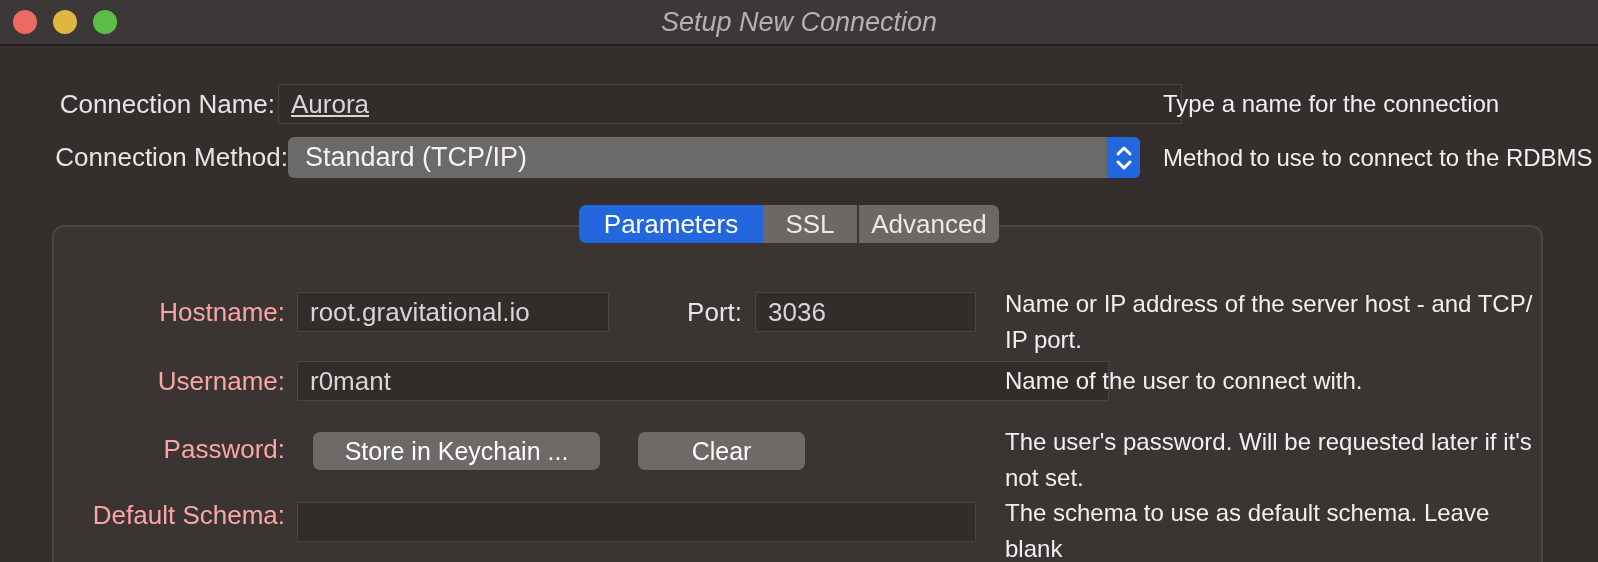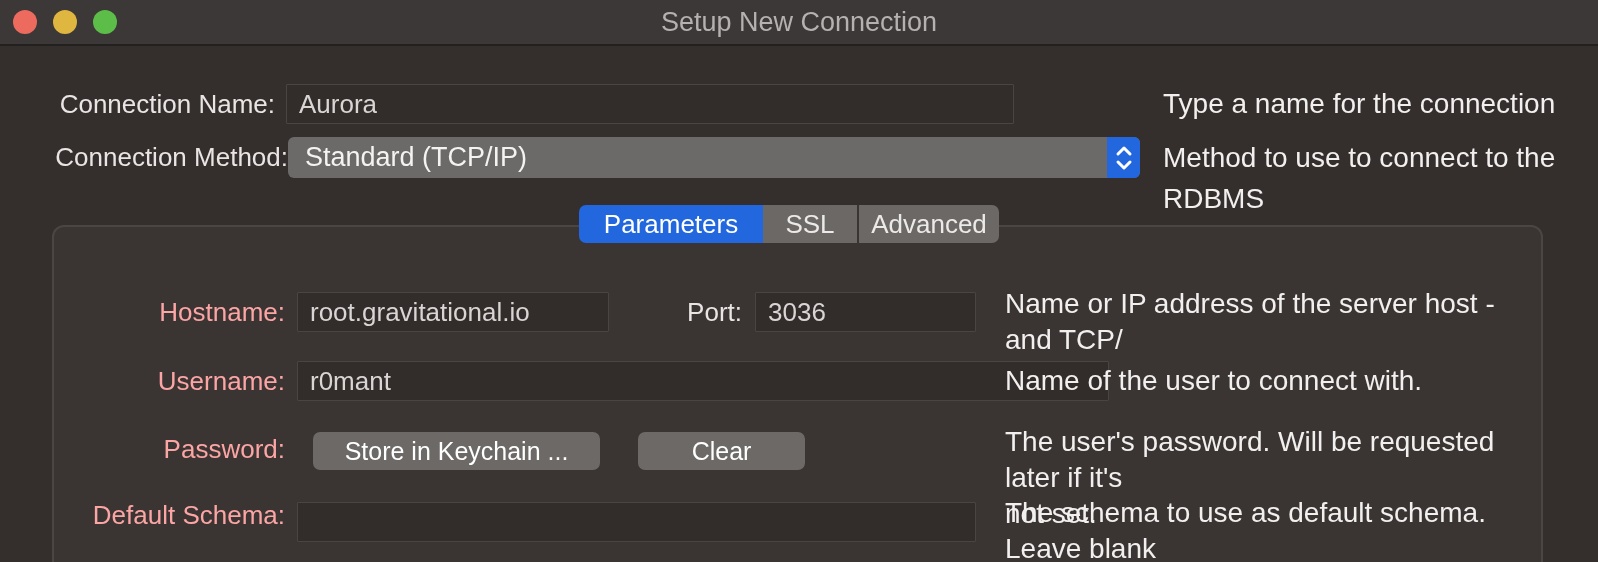--- a/index.html
+++ b/index.html
@@ -8,46 +8,46 @@
     background:#342e2d;
     font-family:"Liberation Sans",sans-serif;
     -webkit-font-smoothing:antialiased;
   }
   
   .titlebar{
     position:absolute;left:0;top:0;width:1598px;height:44px;
     background:#3c3837;border-bottom:2px solid #232020;box-sizing:content-box;
   }
   .title{
-    text-align:center;line-height:44px;font-size:27px;color:#b5b1b0;
+    text-align:center;line-height:44px;font-size:27px;color:#b5b1b0;font-style:italic;
   }
   .traffic{position:absolute;top:10px;left:13px;display:flex;gap:16px;}
   .light{width:24px;height:24px;border-radius:50%;display:inline-block;}
   .light.red{background:#ed6a5e;}
   .light.yellow{background:#dfb640;}
   .light.green{background:#5cbe48;}
 
   
   .row-label{
     position:absolute;left:0;width:275px;text-align:right;
     font-size:26px;color:#e8e5e4;
   }
   .text-field{
     position:absolute;box-sizing:border-box;
     background:#322c2b;border:1px solid #4a4443;border-radius:1px;
     color:#d8d5d4;font-size:26px;padding:0 12px;
     font-family:inherit;outline:none;
   }
   .help{
-    position:absolute;color:#f2f0ef;font-size:28px;white-space:pre-line;
+    position:absolute;color:#f2f0ef;font-size:24px;white-space:pre-line;
   }
 
   
   #lbl-name{top:84px;height:40px;line-height:40px;}
-  #name-input{left:286px;top:84px;width:728px;height:40px;}
+  #name-input{left:278px;top:84px;width:904px;height:40px;text-decoration:underline;}
   #help-name{left:1163px;top:84px;height:40px;line-height:40px;}
 
   #lbl-method{top:137px;height:41px;line-height:41px;padding-left:13px;}
   .popup{
     position:absolute;left:288px;top:137px;width:852px;height:41px;
     background:#6c6a69;border-radius:6px;cursor:default;
   }
   .popup-value{
     position:absolute;left:17px;top:0;line-height:41px;
     font-size:27px;color:#f5f3f2;

